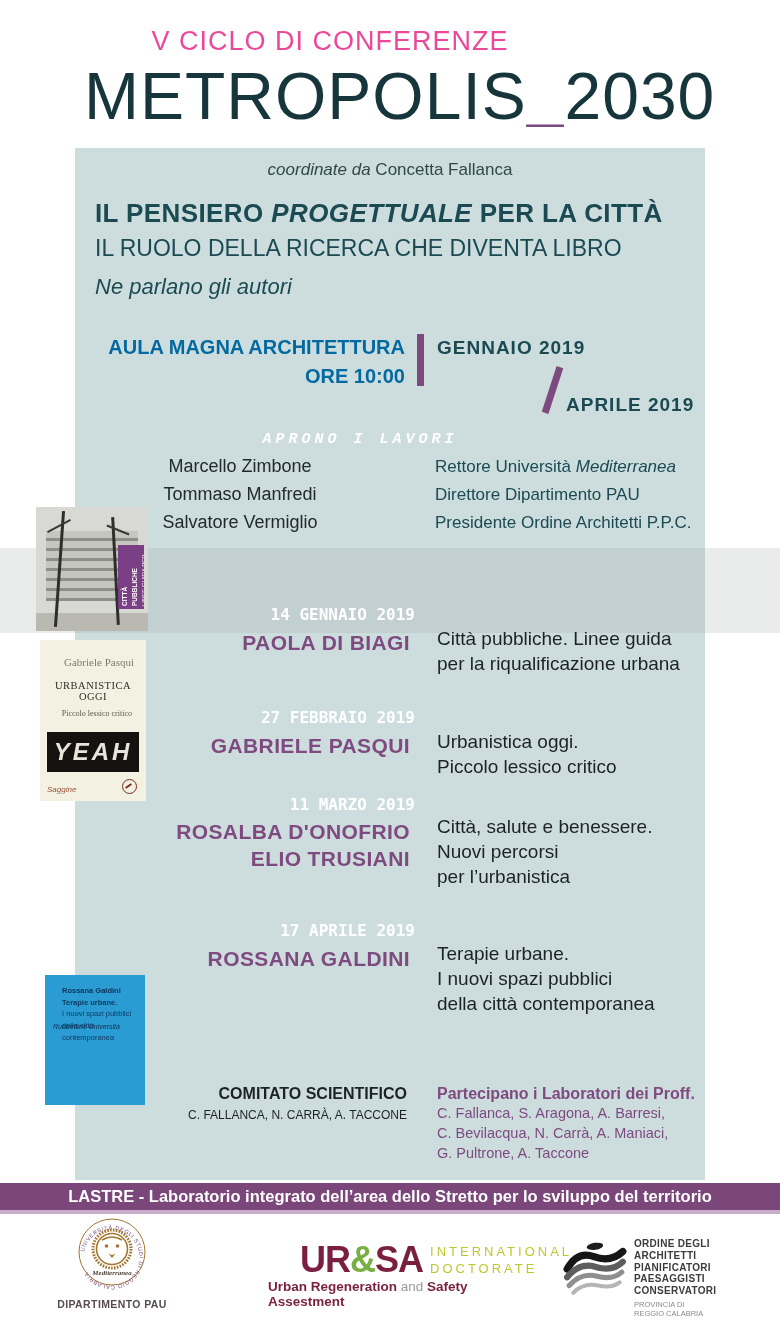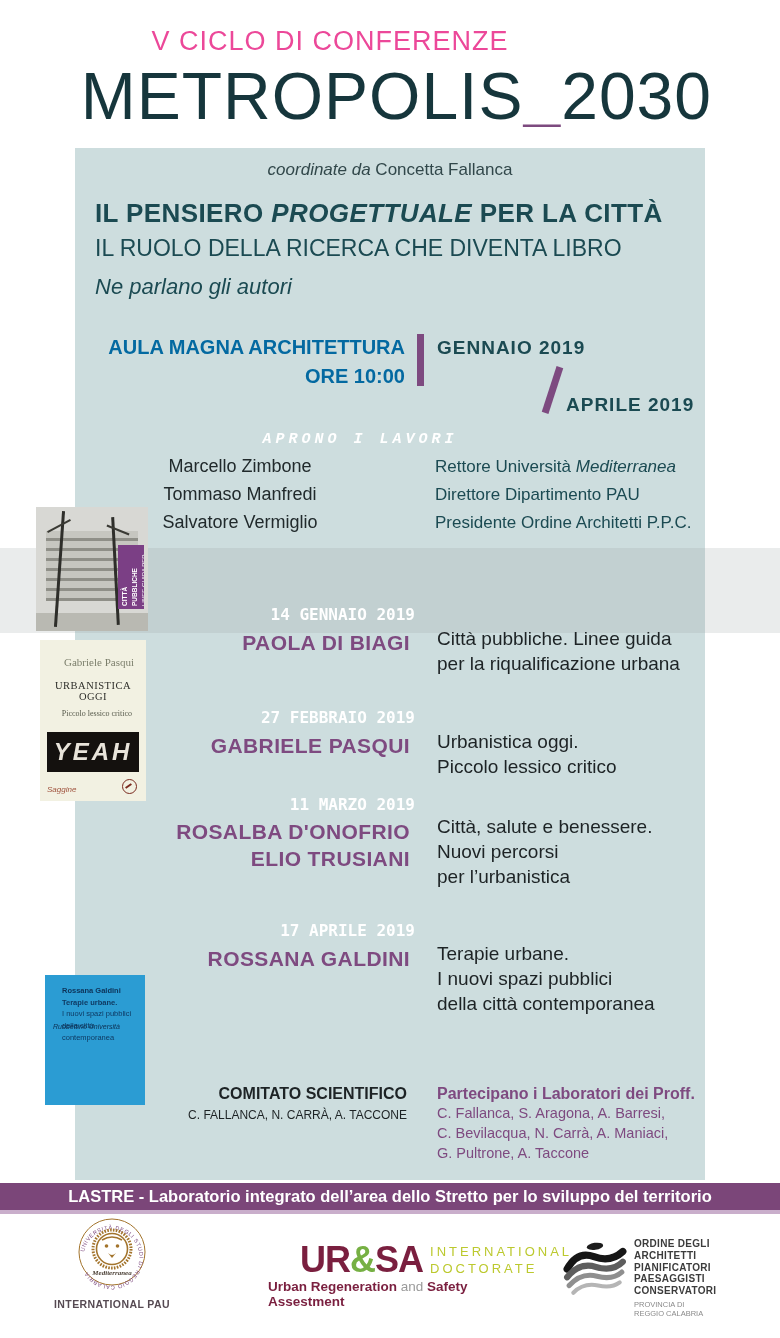--- a/index.html
+++ b/index.html
@@ -2,22 +2,22 @@
 <html><head>
 <meta charset="utf-8">
 <style>
   html,body{margin:0;padding:0;background:#fff;}
   #poster{position:relative;width:780px;height:1338px;background:#ffffff;
     font-family:"Liberation Sans",sans-serif;overflow:hidden;}
 
   
   .series{position:absolute;top:26px;left:0;width:660px;text-align:center;
     color:#ec4899;font-size:27px;letter-spacing:1px;}
-  .main-title{position:absolute;top:58px;left:72px;width:640px;white-space:nowrap;
-    color:#16363c;font-size:66px;letter-spacing:1px;text-align:right;}
+  .main-title{position:absolute;top:58px;left:84px;width:640px;white-space:nowrap;
+    color:#16363c;font-size:66px;letter-spacing:1px;}
   .title-sep{color:#7d4a7f;font-weight:bold;}
 
   
   .panel{position:absolute;top:148px;left:75px;width:630px;height:1032px;background:#cdddde;}
   .band{position:absolute;top:548px;left:0;width:780px;height:85px;
     background:rgba(150,162,162,0.20);z-index:2;}
   .content{position:absolute;top:0;left:0;width:780px;height:1338px;z-index:4;}
 
   .coordinator{position:absolute;top:160px;left:75px;width:630px;text-align:center;
     font-size:17px;color:#31474a;}
@@ -280,21 +280,21 @@
         <textPath href="#ringpath">UNIVERSITÀ DEGLI STUDI DI REGGIO CALABRIA</textPath>
       </text>
       <circle cx="38" cy="33" r="19" fill="none" stroke="#a3742c" stroke-width="3" stroke-dasharray="1.6,1.3"></circle>
       <circle cx="38" cy="33" r="15.5" fill="#fff" stroke="#a3742c" stroke-width="1.6"></circle>
       <circle cx="32.5" cy="30" r="1.8" fill="#a3742c"></circle>
       <circle cx="43.5" cy="30" r="1.8" fill="#a3742c"></circle>
       <path d="M34,37 q4,4 8,0 l-4,5 z" fill="#a3742c"></path>
       <path d="M28,24 q10,-6 20,0" fill="none" stroke="#a3742c" stroke-width="1.6"></path>
       <text x="38" y="59" text-anchor="middle" font-size="7" font-style="italic" font-weight="bold" fill="#4a3f35" font-family="Liberation Serif, serif">Mediterranea</text>
     </svg>
-    <div class="dept">INTERNATIONAL PAU</div>
+    <div class="dept">DIPARTIMENTO PAU</div>
   </div>
 
   <div class="ursa">
     <div class="ursa-top">
       <div class="ursa-mark"><span>UR</span><span class="amp">&amp;</span><span>SA</span></div>
       <div class="ursa-int">
         <div>INTERNATIONAL</div>
         <div>DOCTORATE</div>
       </div>
     </div>

